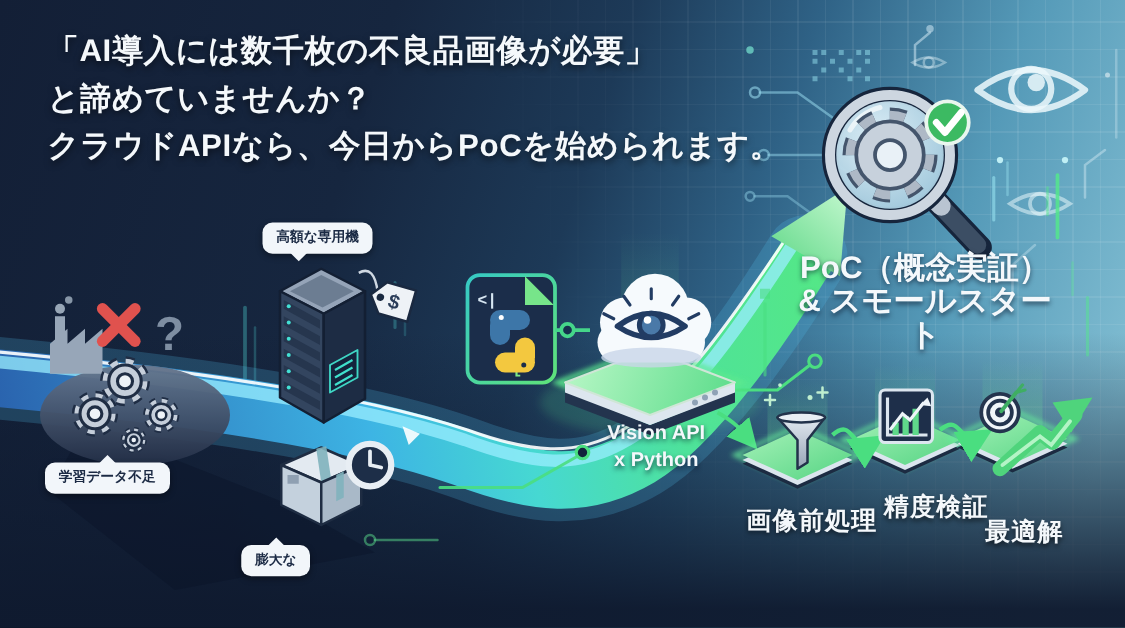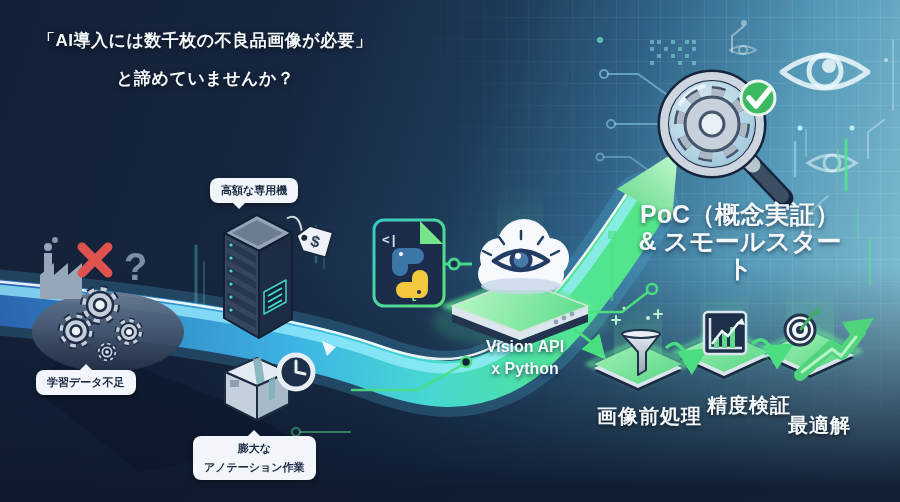--- a/index.html
+++ b/index.html
@@ -13,22 +13,22 @@
     background-image:
       repeating-linear-gradient(0deg, rgba(255,255,255,.08) 0 1px, transparent 1px 22px),
       repeating-linear-gradient(90deg, rgba(255,255,255,.08) 0 1px, transparent 1px 22px);
     -webkit-mask-image:linear-gradient(255deg, #000 18%, transparent 52%);
     mask-image:linear-gradient(255deg, #000 18%, transparent 52%);
   }
   #bottom-shade{
     background:linear-gradient(to top, rgba(15,26,47,.97) 3%, rgba(15,26,47,.55) 22%, rgba(15,26,47,0) 47%);
   }
   .txt{position:absolute;color:#f4f8fb;font-weight:bold;}
-  #headline{left:38px;top:22px;font-size:17px;line-height:38px;letter-spacing:.5px;
-    text-shadow:0 2px 6px rgba(0,0,0,.55);white-space:nowrap;text-align:center;}
+  #headline{left:38px;top:22px;font-size:25px;line-height:38px;letter-spacing:.5px;
+    text-shadow:0 2px 6px rgba(0,0,0,.55);white-space:nowrap;}
   .bubble{
     position:absolute;background:#f2f6fa;color:#1b2a44;font-weight:bold;font-size:11px;
     line-height:19px;padding:3px 11px;border-radius:8px;box-shadow:0 2px 5px rgba(0,0,0,.4);
     white-space:nowrap;text-align:center;
   }
   .bubble .tip{position:absolute;width:10px;height:10px;background:#f2f6fa;transform:rotate(45deg);}
   .tip-bottom{bottom:-4px;left:24px;}
   .tip-top{top:-4px;left:50%;margin-left:-5px;}
   #bubble-machine{left:210px;top:178px;}
   #bubble-data{left:36px;top:370px;}
@@ -389,35 +389,35 @@
       <g>
         <circle cx="758" cy="98" r="17" fill="#3cba62" stroke="#e9f6ee" stroke-width="3"></circle>
         <path d="M749,98 l7,8 l13,-16" stroke="#fff" stroke-width="5.5" fill="none" stroke-linecap="round" stroke-linejoin="round"></path>
       </g>
     </g>
   </svg>
 
   <div id="headline" class="txt">
     <div>「AI導入には数千枚の不良品画像が必要」</div>
     <div>と諦めていませんか？</div>
+    <div>クラウドAPIなら、今日からPoCを始められます。</div>
   </div>
 
   <div id="bubble-machine" class="bubble">
     <span>高額な専用機</span>
     <span class="tip tip-bottom"></span>
   </div>
 
   <div id="bubble-data" class="bubble">
     <span>学習データ不足</span>
     <span class="tip tip-top"></span>
   </div>
 
   <div id="bubble-annotation" class="bubble">
     <div>膨大な</div>
-    <div>アノテーション作業</div>
     <span class="tip tip-top"></span>
   </div>
 
   <div id="label-vision" class="txt">
     <div>Vision API</div>
     <div>x Python</div>
   </div>
 
   <div id="label-poc" class="txt">
     <div>PoC（概念実証）</div>

